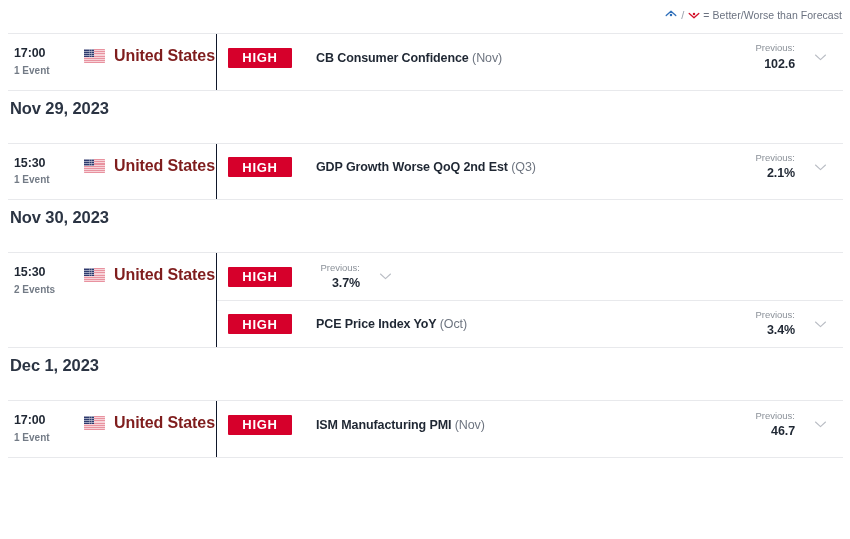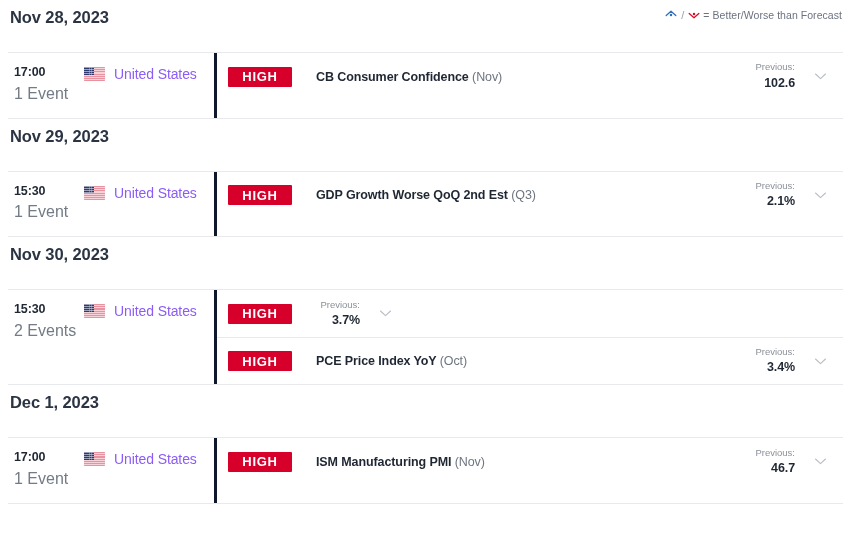--- a/index.html
+++ b/index.html
@@ -67,40 +67,41 @@
     background: #fff;
   }
 
   .left-cell {
     width: 209px;
     flex: 0 0 209px;
     display: flex;
     align-items: flex-start;
     padding-top: 12px;
     padding-bottom: 12px;
-    border-right: 3px solid #0f172a;
+    border-right: 1px solid #0f172a;
   }
 
   .time-block {
     width: 76px;
     flex: 0 0 76px;
     padding-left: 6px;
   }
   .time-value {
     font-size: 12.5px;
     font-weight: bold;
     color: #1f2733;
     line-height: 1.25;
     letter-spacing: -0.1px;
   }
   .event-count {
-    font-size: 16px;
+    font-size: 10px;
     color: #737b86;
     line-height: 1.5;
     margin-top: 1px;
+    font-weight: bold;
   }
 
   .country-block {
     display: flex;
     align-items: center;
     gap: 9px;
     padding-top: 1px;
   }
 
   
@@ -133,23 +134,23 @@
     content: "";
     position: absolute;
     inset: 0;
     background:
       repeating-linear-gradient(to bottom, rgba(255,255,255,.75) 0 0.6px, transparent 0.6px 2px),
       repeating-linear-gradient(to right, rgba(255,255,255,.45) 0 0.5px, transparent 0.5px 1.8px);
     opacity: .7;
   }
 
   .country-name {
-    font-size: 14px;
-    font-weight: normal;
-    color: #8b5cf6;
+    font-size: 16px;
+    font-weight: bold;
+    color: #7f1d1d;
     letter-spacing: -0.1px;
     white-space: nowrap;
   }
 
   
   .events-cell {
     flex: 1 1 auto;
     display: flex;
     flex-direction: column;
   }
@@ -241,21 +242,20 @@
         <path d="M1.2 4.4 L6 8.8 L10.8 4.4" fill="none" stroke="#d41029" stroke-width="1.3" stroke-linecap="round" stroke-linejoin="round"></path>
         <circle cx="6" cy="5.1" r="1.25" fill="#d41029"></circle>
       </svg>
     </span>
     <span class="legend-text">= Better/Worse than Forecast</span>
   </div>
 
   <div id="days-container">
   <div class="day-group">
     <div class="day-spacer-top"></div>
-    <div class="day-header">Nov 28, 2023</div>
     <div class="day-spacer-bottom"></div>
     <div class="day-block">
       <div class="left-cell">
         <div class="time-block">
           <div class="time-value">17:00</div>
           <div class="event-count">1 Event</div>
         </div>
         <div class="country-block">
           <span class="flag">
             <span class="stripes"></span>

